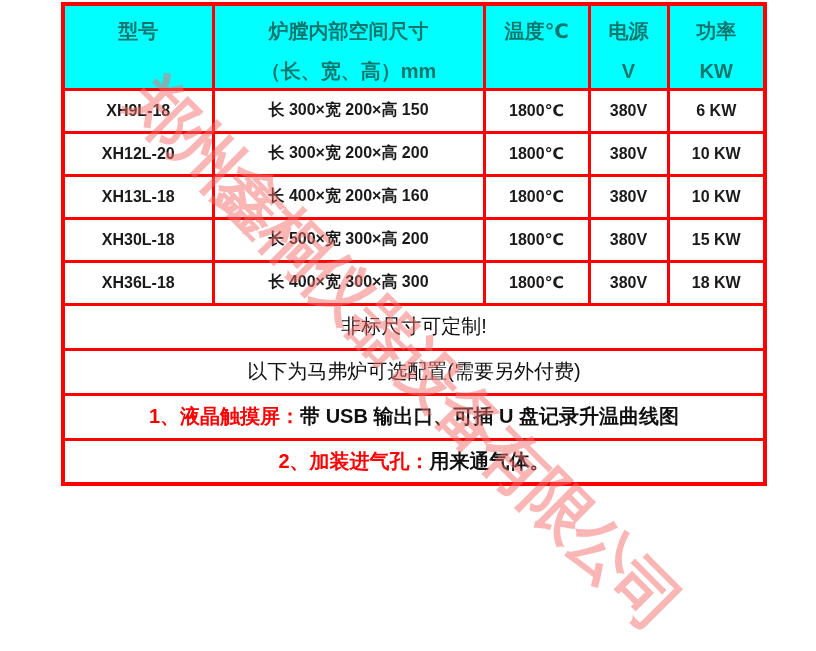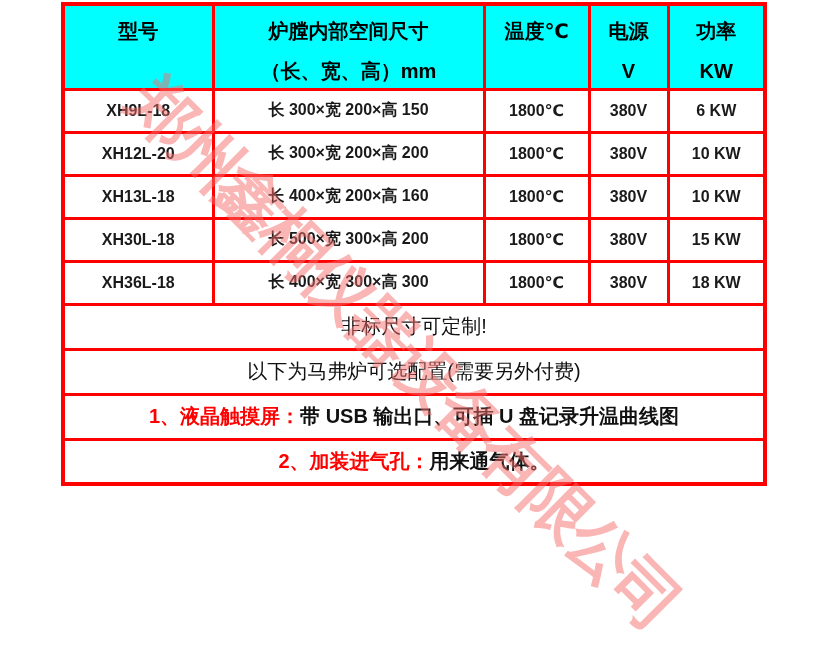--- a/index.html
+++ b/index.html
@@ -16,21 +16,21 @@
     border:4px solid #ff0000;
   }
   table.spec td, table.spec th{
     border:3px solid #ff0000;
     padding:0;overflow:hidden;white-space:nowrap;
   }
 
   
   tr.head{height:85px;}
   tr.head th{
-    background:#00ffff;color:#000000;font-weight:bold;font-size:20px;
+    background:#00ffff;color:#0f766e;font-weight:bold;font-size:20px;
     vertical-align:top;text-align:center;
   }
   .hl{height:24px;line-height:24px;margin-top:0;}
   .hl1{margin-top:13px;}
   .hl2{margin-top:16px;}
 
   
   tr.data{height:43px;}
   tr.data td{
     background:transparent;text-align:center;vertical-align:middle;

